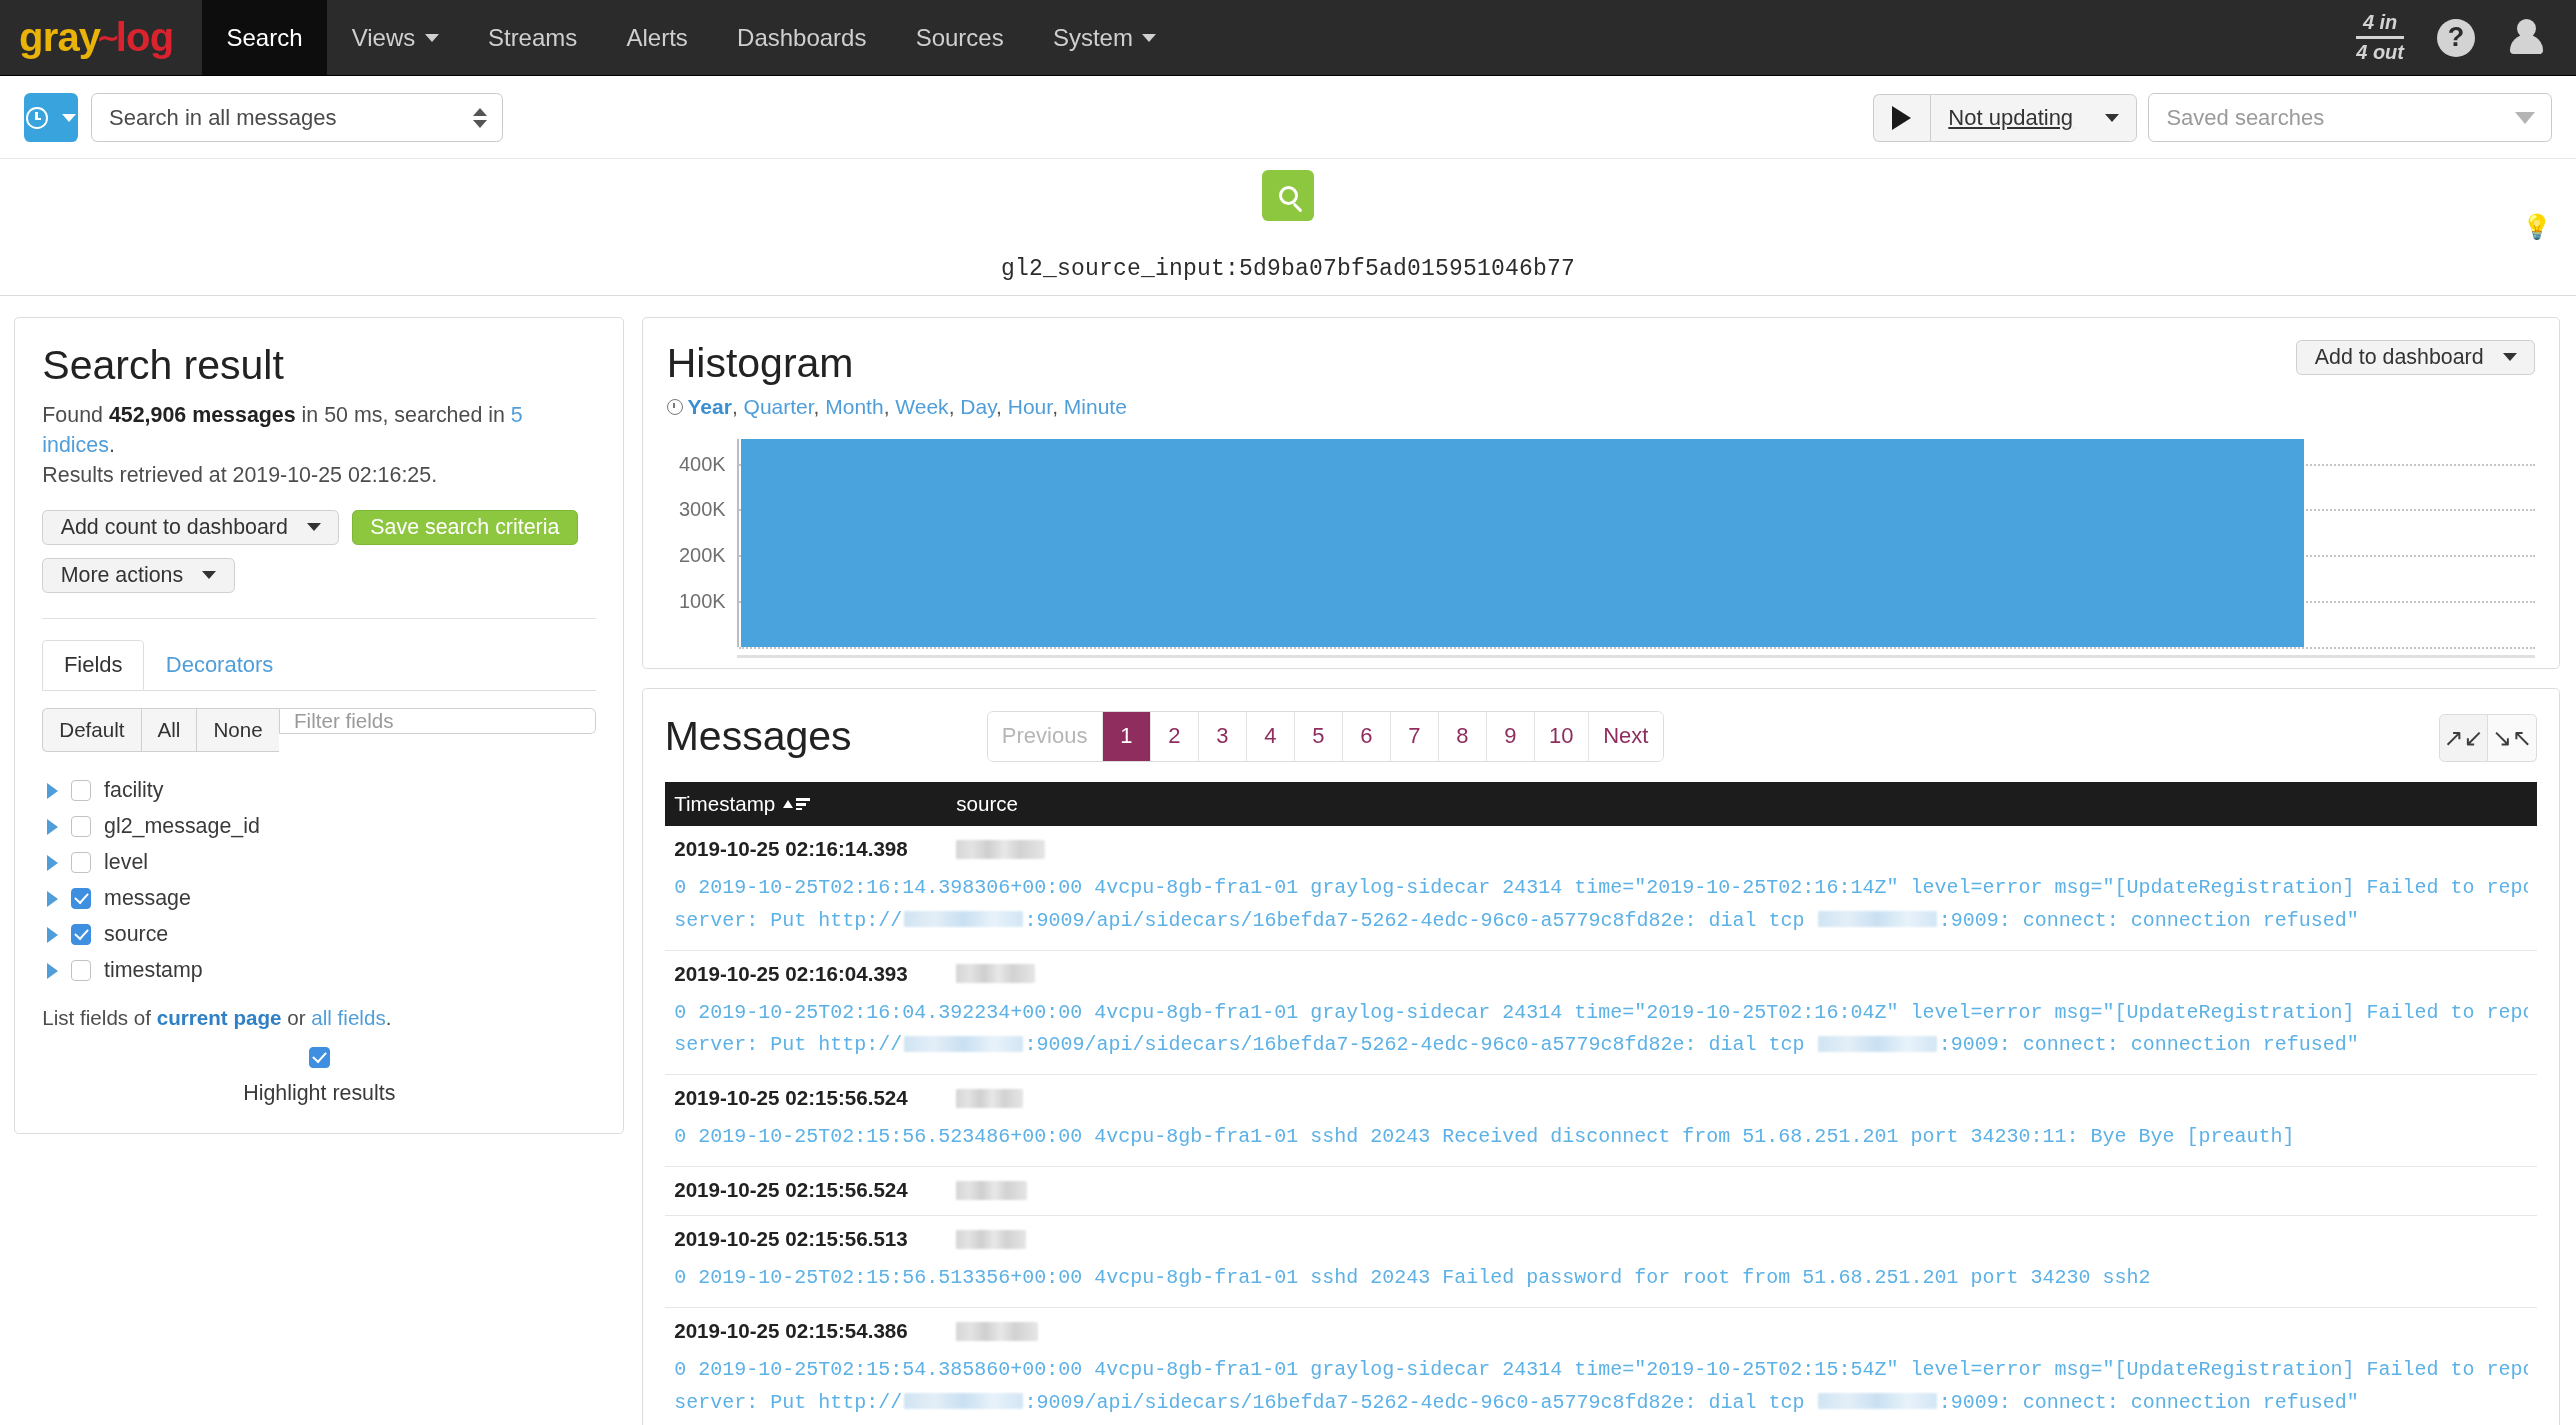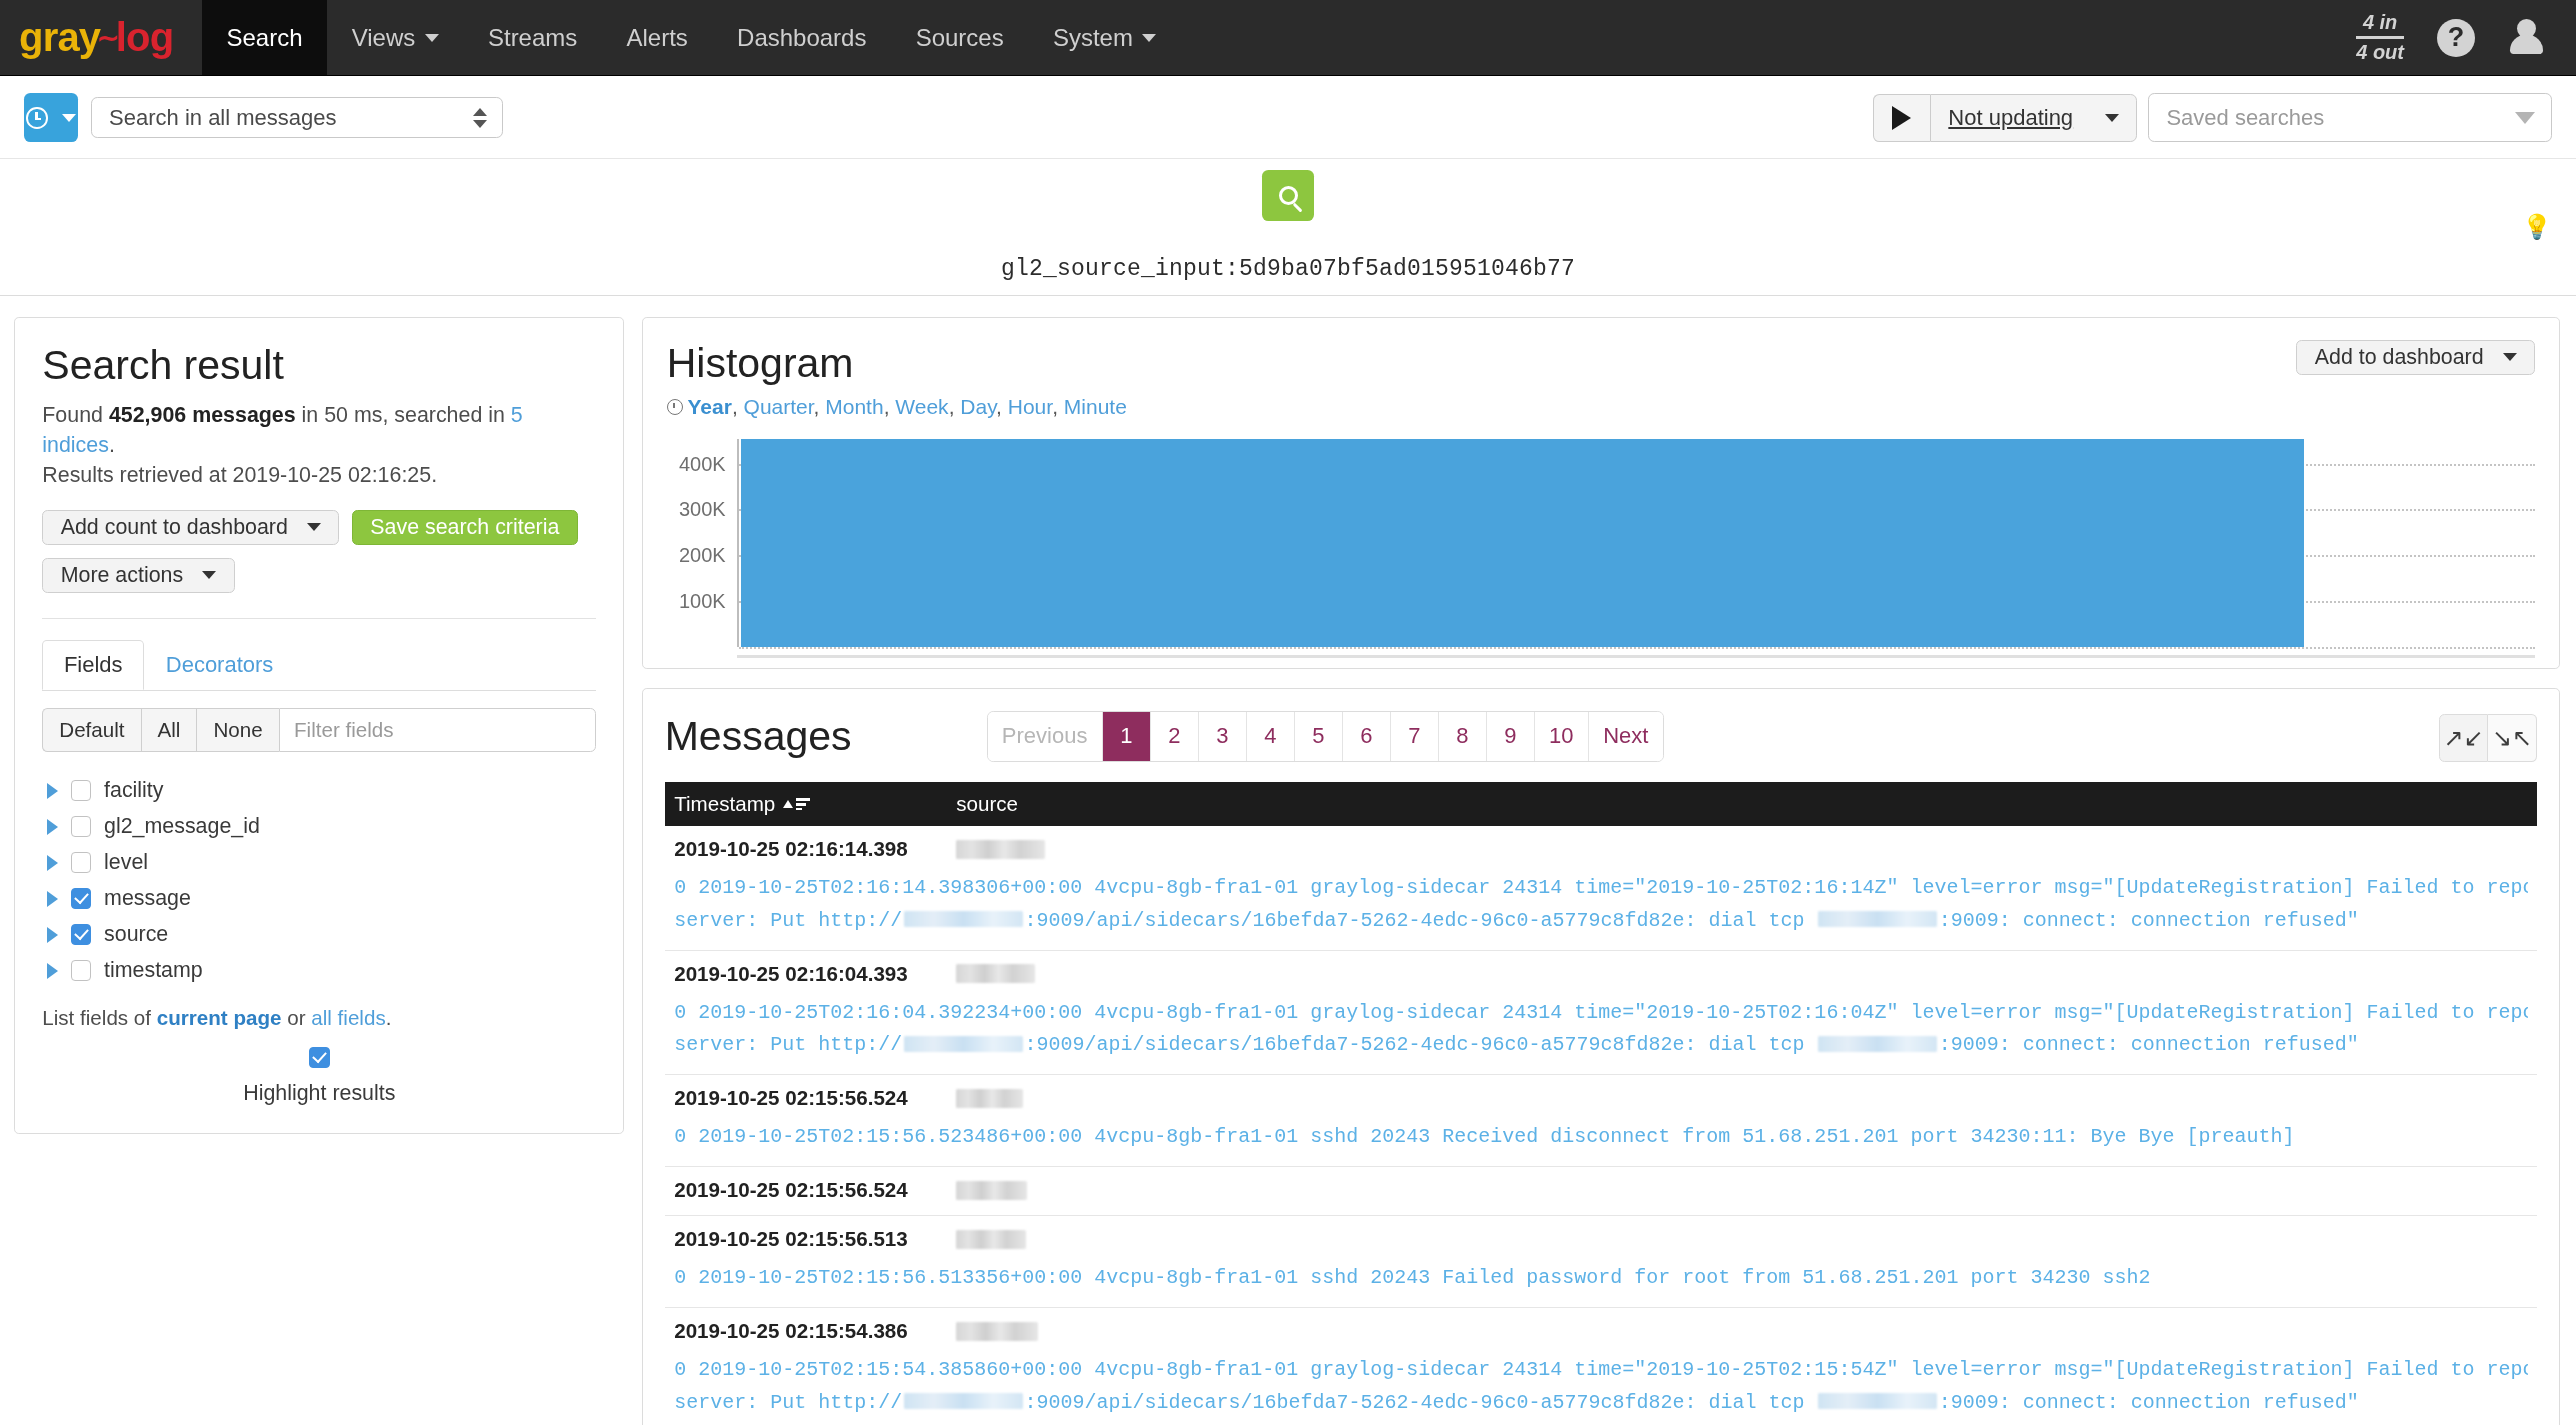--- a/index.html
+++ b/index.html
@@ -84,21 +84,21 @@
   }
   .clock-ico::before {
     content: ""; position: absolute; left: 7.1px; top: 3.2px;
     width: 2.4px; height: 7.1px; background: #fff;
   }
   .clock-ico::after {
     content: ""; position: absolute; left: 7.1px; top: 8.7px;
     width: 5.5px; height: 2.4px; background: #fff;
   }
   .select-box {
-    height: 41px; border: 0.8px solid #c9c9c9; border-radius: 6.3px;
+    height: 49px; border: 0.8px solid #c9c9c9; border-radius: 6.3px;
     background: #fff; display: flex; align-items: center;
     padding: 0 17.4px; font-size: 22px; color: #4a4a4a;
     position: relative; cursor: pointer;
   }
   .sel-allmsgs { width: 412px; }
   .spinner-arrows {
     position: absolute; right: 14.3px; top: 50%;
     transform: translateY(-50%);
     display: flex; flex-direction: column; gap: 4px;
   }
@@ -200,21 +200,21 @@
   }
   .filter-row { display: flex; margin-top: 17.4px; }
   .seg {
     border: 0.8px solid #cfcfcf; background: #f5f5f5;
     height: 44px; padding: 0 16px; font-size: 20.6px; color: #333;
     display: flex; align-items: center; cursor: pointer;
     border-right: none;
   }
   .seg:first-child { border-radius: 5.5px 0 0 5.5px; }
   .filter-input {
-    flex: 1; height: 44px; border: 0.8px solid #cfcfcf; border-radius: 0 5.5px 5.5px 0;
+    flex: 1; height: 26px; border: 0.8px solid #cfcfcf; border-radius: 0 5.5px 5.5px 0;
     padding: 0 14.3px; font-size: 20.6px; color: #9a9a9a; background: #fff;
     display: flex; align-items: center;
   }
   .field-list { margin-top: 20.6px; }
   .field-row { display: flex; align-items: center; gap: 12.7px; padding: 5.5px 0; }
   .tri-r {
     width: 0; height: 0; margin-left: 4.8px;
     border-top: 8px solid transparent;
     border-bottom: 8px solid transparent;
     border-left: 11px solid #4f9ed9;

